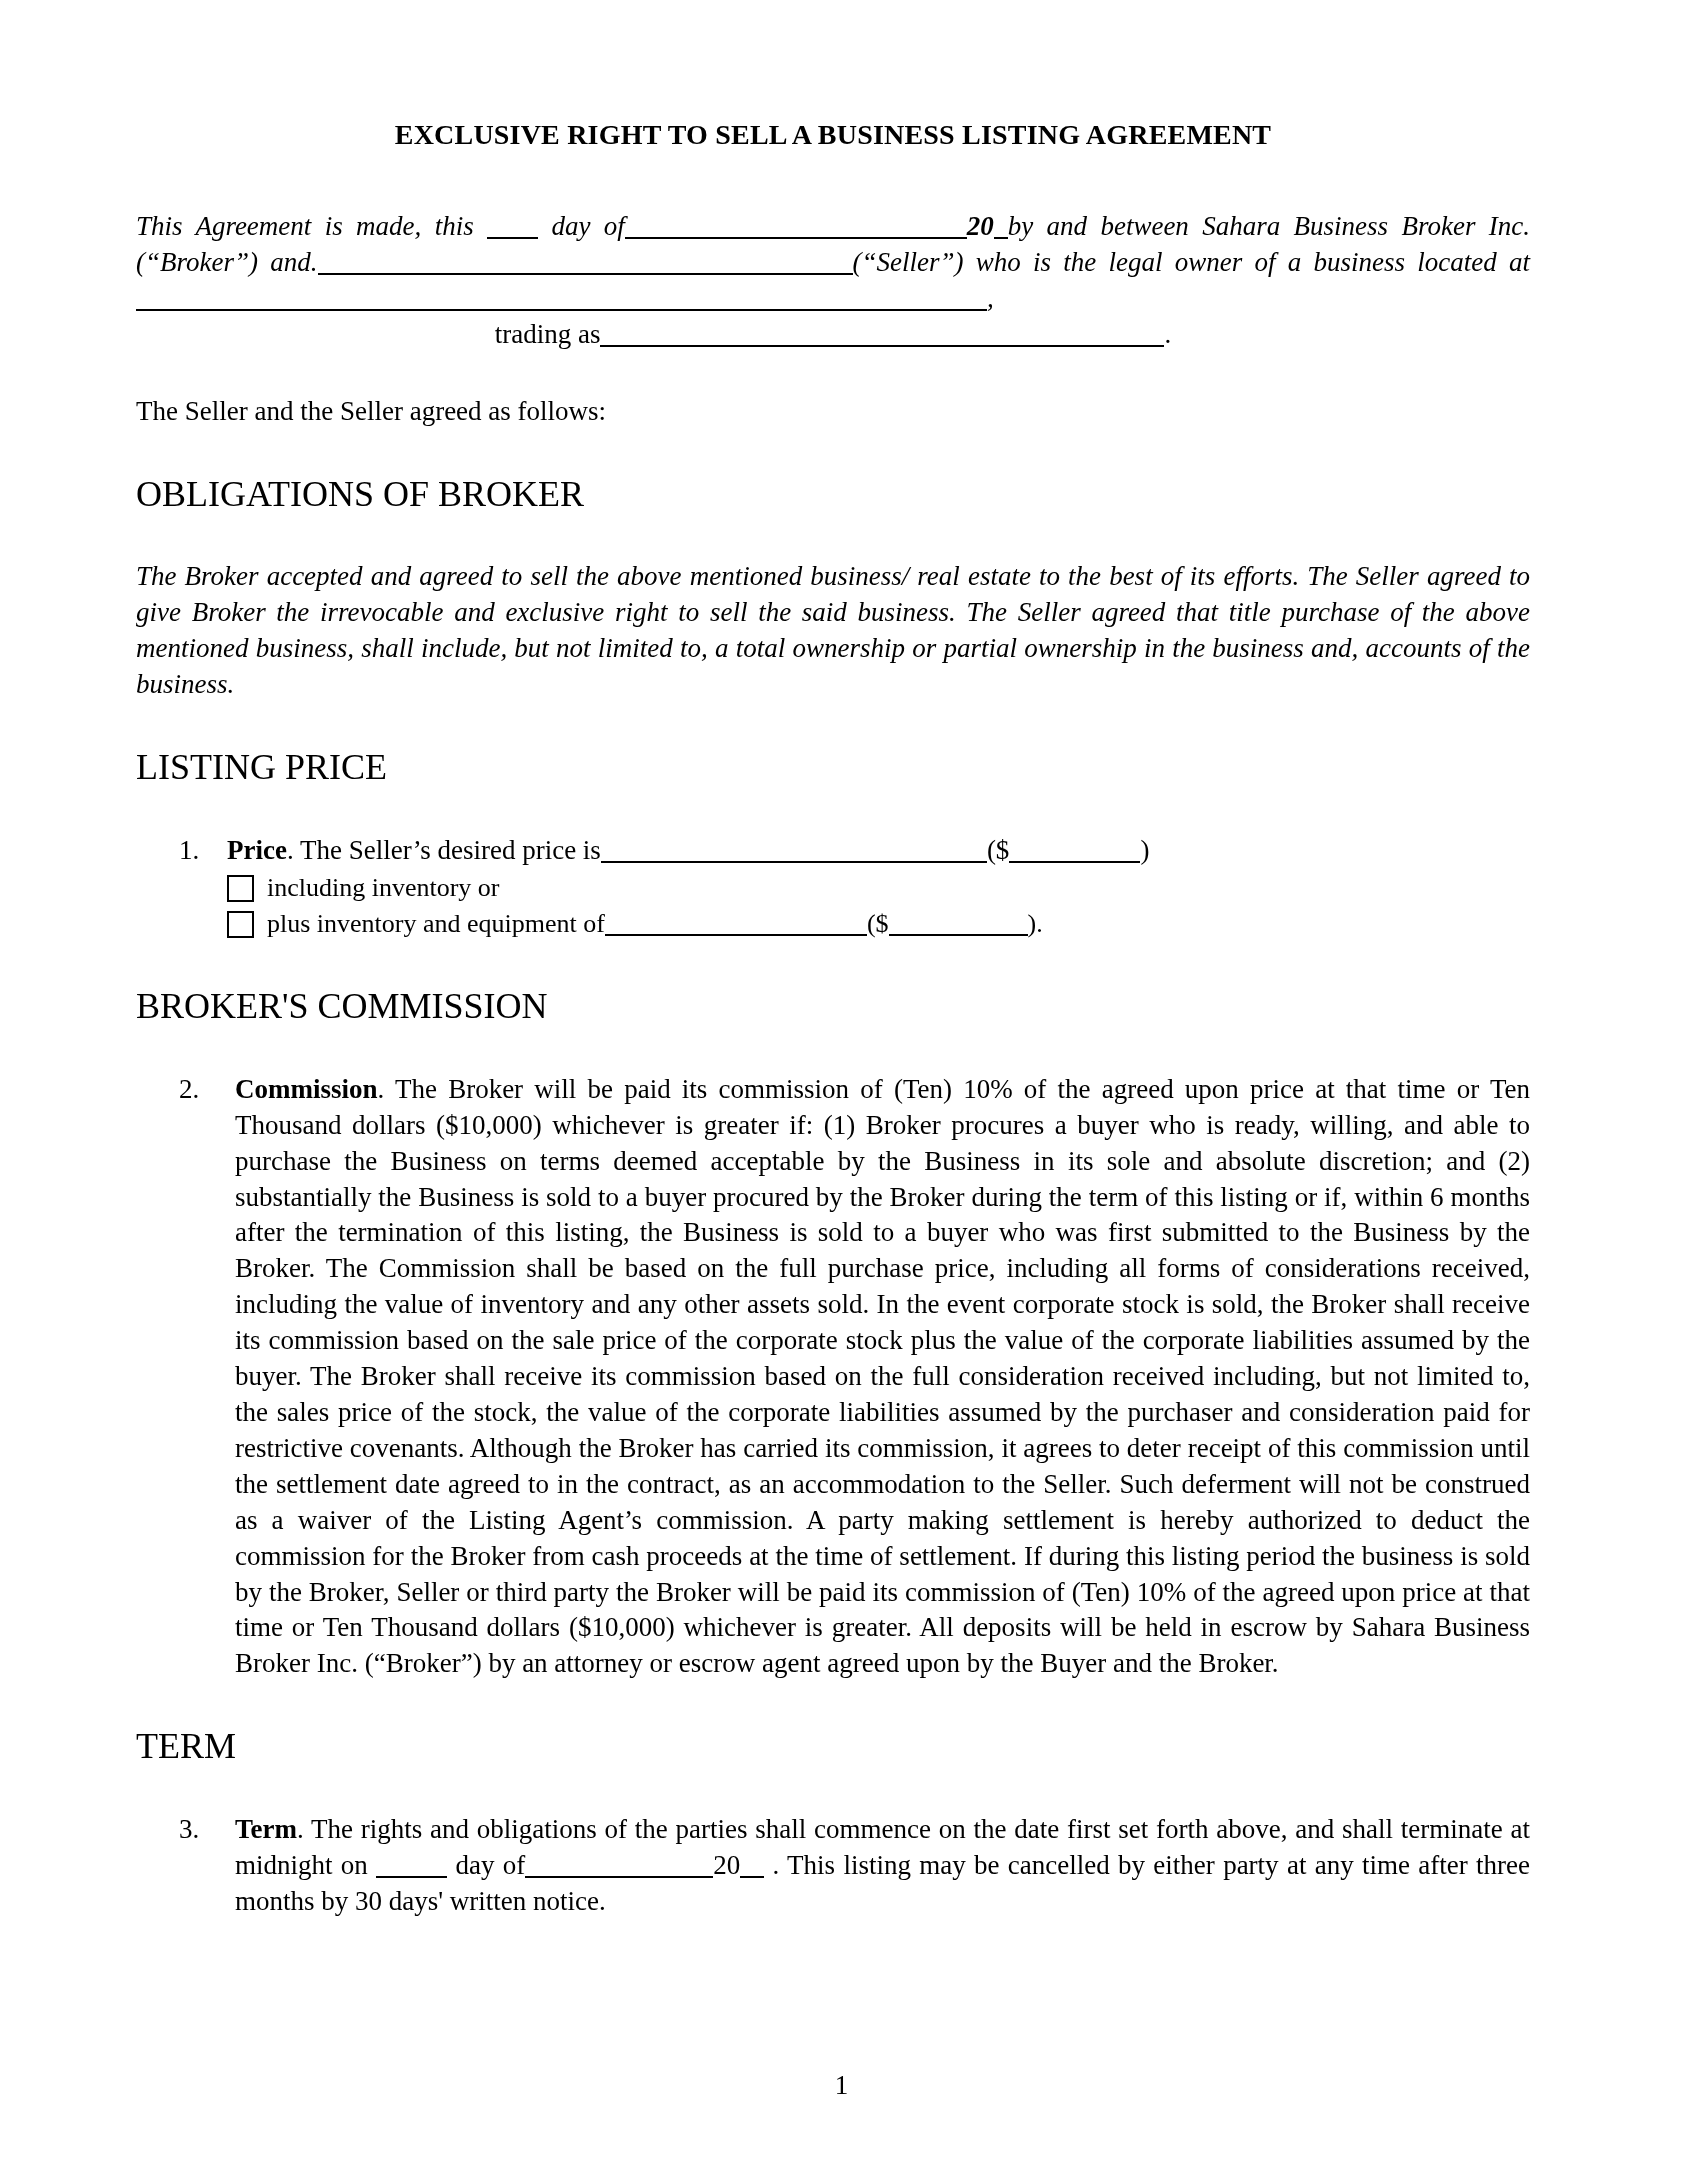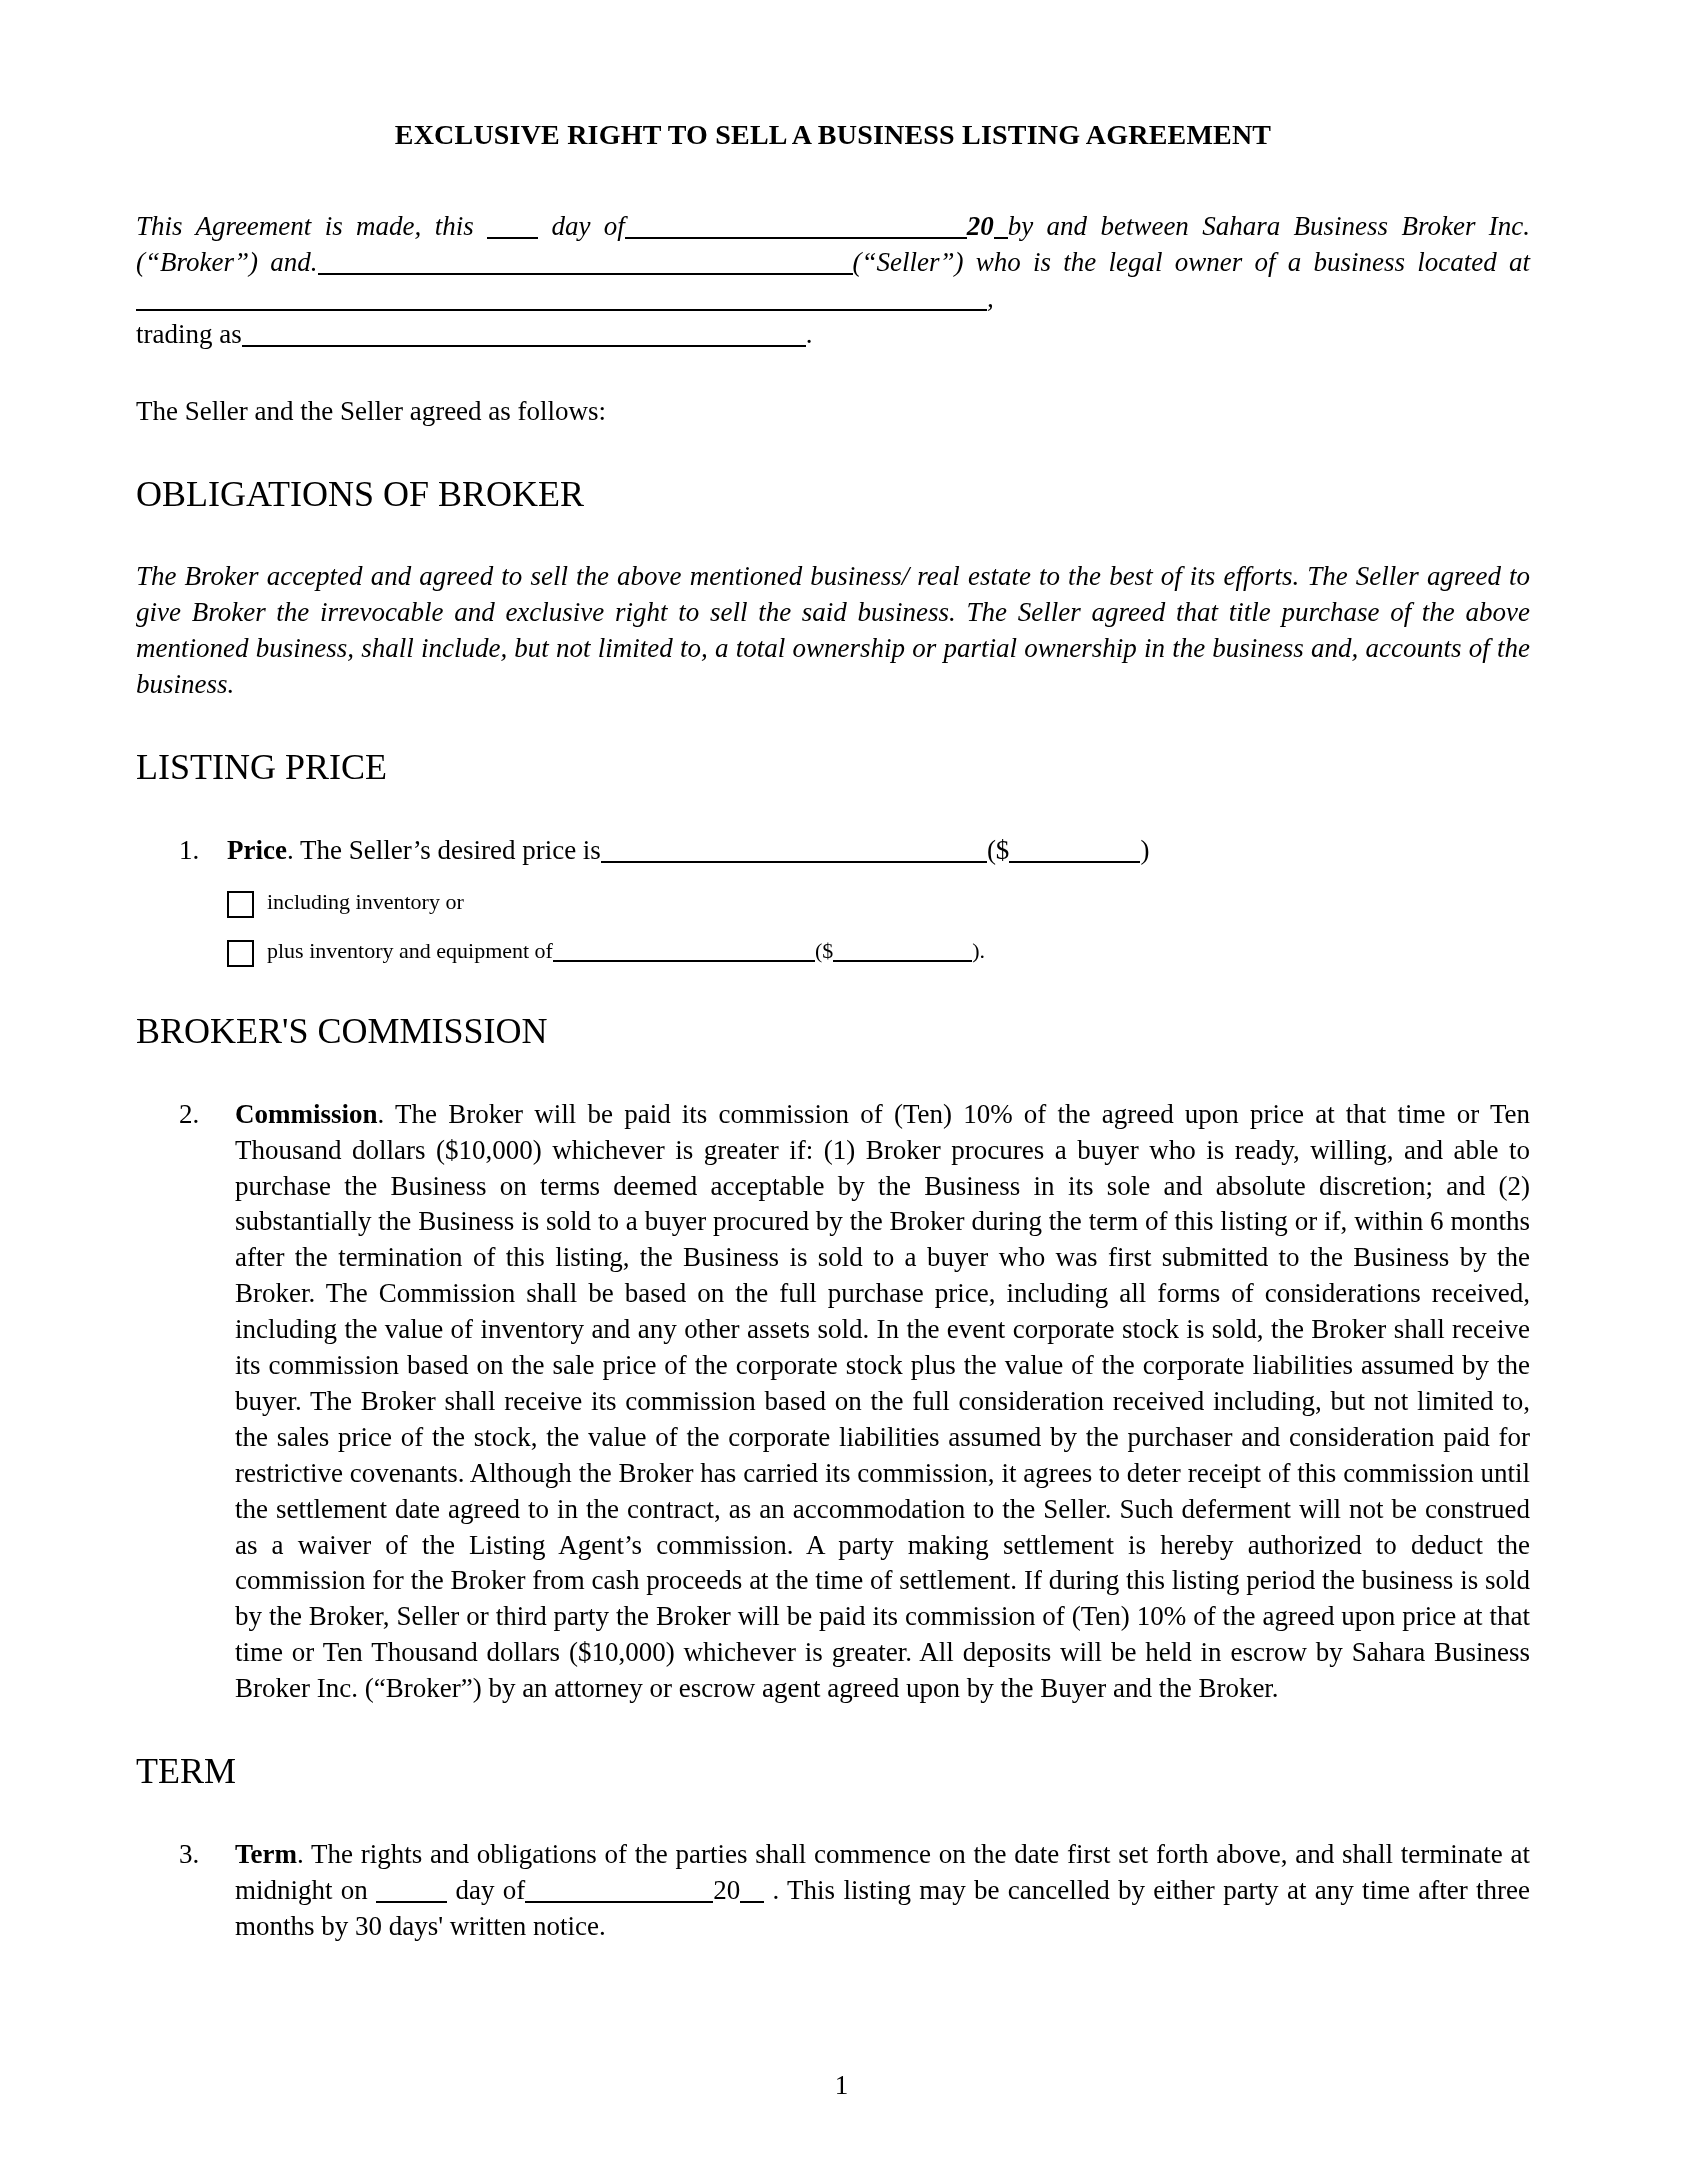--- a/index.html
+++ b/index.html
@@ -77,23 +77,23 @@
     font-size: 27px;
   }
   .numitem.wide {
     padding-left: 99px;
   }
   .numitem.wide > .marker { left: 43px; }
 
   .checkrow {
     display: flex;
     align-items: flex-start;
-    font-size: 22px;
+    font-size: 26px;
     line-height: 1.33;
-    margin-top: 18px;
+    margin-top: 2px;
   }
   .checkbox {
     width: 27px;
     height: 27px;
     border: 2.5px solid #000;
     background: #fff;
     box-sizing: border-box;
     flex: 0 0 auto;
     margin-right: 13px;
     margin-top: 4px;
@@ -114,21 +114,21 @@
 
 <div class="page">
 
   <h1 class="doc-title">EXCLUSIVE RIGHT TO SELL A BUSINESS LISTING AGREEMENT</h1>
 
   <p class="para jtext">
     <span>This Agreement is made, this</span>
     <span class="rule" style="width:51px"></span>
     <span>day of</span><span class="rule" style="width:342px"></span><span class="bold">20</span><span class="rule bold" style="width:14px"></span><span>by and between Sahara Business Broker Inc. (“Broker”) and.</span><span class="rule" style="width:535px"></span><span>(“Seller”) who is the legal owner of a business located at</span><span class="rule" style="width:851px"></span><span>,</span>
   </p>
-  <p class="para" style="text-align:left">
+  <p class="para" style="text-align:center">
     <span>trading as</span><span class="rule" style="width:564px"></span><span>.</span>
   </p>
 
   <div class="gap-m"></div>
 
   <p class="para" style="text-align:left">The Seller and the Seller agreed as follows:</p>
 
   <div class="gap-m"></div>
 
   <p class="heading">OBLIGATIONS OF BROKER</p>

